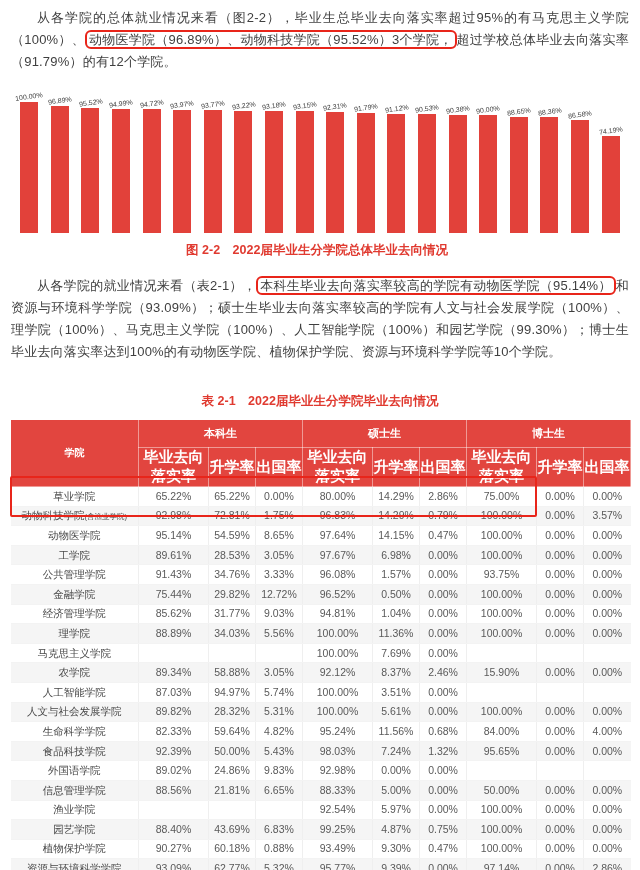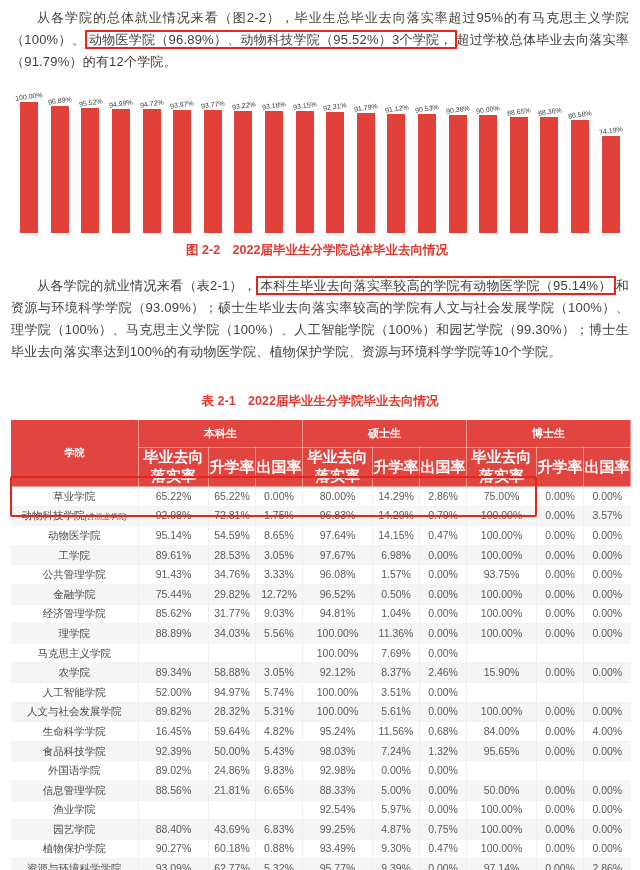--- a/index.html
+++ b/index.html
@@ -1,21 +1,21 @@
 <!DOCTYPE html>
 <html><head>
 <meta charset="utf-8">
 <style>
   * { margin:0; padding:0; box-sizing:border-box; }
   html,body { width:640px; height:870px; background:#ffffff; overflow:hidden;
     font-family:"Liberation Sans","DejaVu Sans",sans-serif; }
   .para { width:618px; margin:0 auto; font-size:13px; line-height:22px; color:#3f3f3f;
     text-indent:2em; text-align:justify; letter-spacing:0.2px; }
   .para:first-of-type { margin-top:7px; }
-  .hl-inline { border:2px solid #e8251a; border-radius:0; padding:0 2px; text-indent:0; }
+  .hl-inline { border:2px solid #e8251a; border-radius:6px; padding:0 2px; text-indent:0; }
 
   
   .chart { width:612px; margin:10px auto 0 auto; height:150px;
     display:flex; align-items:flex-end; }
   .bar-col { flex:1; display:flex; flex-direction:column; align-items:center; justify-content:flex-end; }
   .bar-val { font-size:7px; color:#3c3c3c; white-space:nowrap; transform:rotate(-8deg); margin-bottom:2px; }
   .bar { width:18px; background:#e2413a; display:flex; justify-content:center; align-items:flex-end; }
   .bar-name { writing-mode:vertical-lr; text-orientation:upright; color:#ffffff;
     font-size:8px; line-height:1.1; padding-bottom:3px; }
   .fig-caption { text-align:center; color:#e03a30; font-weight:bold; font-size:12.5px; margin:9px 6px 16px 0; }
@@ -28,21 +28,21 @@
   thead th { background:#e2453f; color:#ffffff; font-weight:bold;
     border:1px solid rgba(255,255,255,0.45); }
   .th-college { font-size:10px; }
   .th-group { font-size:11px; height:28px; }
   .th-sub { font-size:15px; height:19px; }
   tbody td { font-size:10.5px; color:#595959; text-align:center; height:19.6px;
     line-height:13px; border-right:1px solid #efefef; border-bottom:1px solid #f3f3f3; }
   tbody td.name { color:#474747; }
   tbody td:last-child { border-right:none; }
   tbody tr.alt td { background:#f5f5f5; }
-  .note { font-size:7.5px;font-style:italic; }
+  .note { font-size:7.5px; }
   .tbl-hl { position:absolute; left:0; top:57px; width:527px; height:41px;
     border:2px solid #e8251a; border-radius:2px; pointer-events:none; }
 </style>
 </head>
 <body>
 
 <p class="para"><span>从各学院的总体就业情况来看（图2-2），毕业生总毕业去向落实率超过95%的有马克思主义学院（100%）、</span><span class="hl-inline">动物医学院（96.89%）、动物科技学院（95.52%）3个学院，</span><span>超过学校总体毕业去向落实率（91.79%）的有12个学院。</span></p>
 
 <div class="chart">
     <div class="bar-col">
@@ -321,21 +321,21 @@
           <td>3.05%</td>
           <td>92.12%</td>
           <td>8.37%</td>
           <td>2.46%</td>
           <td>15.90%</td>
           <td>0.00%</td>
           <td>0.00%</td>
         </tr>
         <tr>
           <td class="name">人工智能学院</td>
-          <td>52.00%</td>
+          <td>87.03%</td>
           <td>94.97%</td>
           <td>5.74%</td>
           <td>100.00%</td>
           <td>3.51%</td>
           <td>0.00%</td>
           <td></td>
           <td></td>
           <td></td>
         </tr>
         <tr class="alt">
@@ -345,21 +345,21 @@
           <td>5.31%</td>
           <td>100.00%</td>
           <td>5.61%</td>
           <td>0.00%</td>
           <td>100.00%</td>
           <td>0.00%</td>
           <td>0.00%</td>
         </tr>
         <tr>
           <td class="name">生命科学学院</td>
-          <td>16.45%</td>
+          <td>82.33%</td>
           <td>59.64%</td>
           <td>4.82%</td>
           <td>95.24%</td>
           <td>11.56%</td>
           <td>0.68%</td>
           <td>84.00%</td>
           <td>0.00%</td>
           <td>4.00%</td>
         </tr>
         <tr class="alt">

